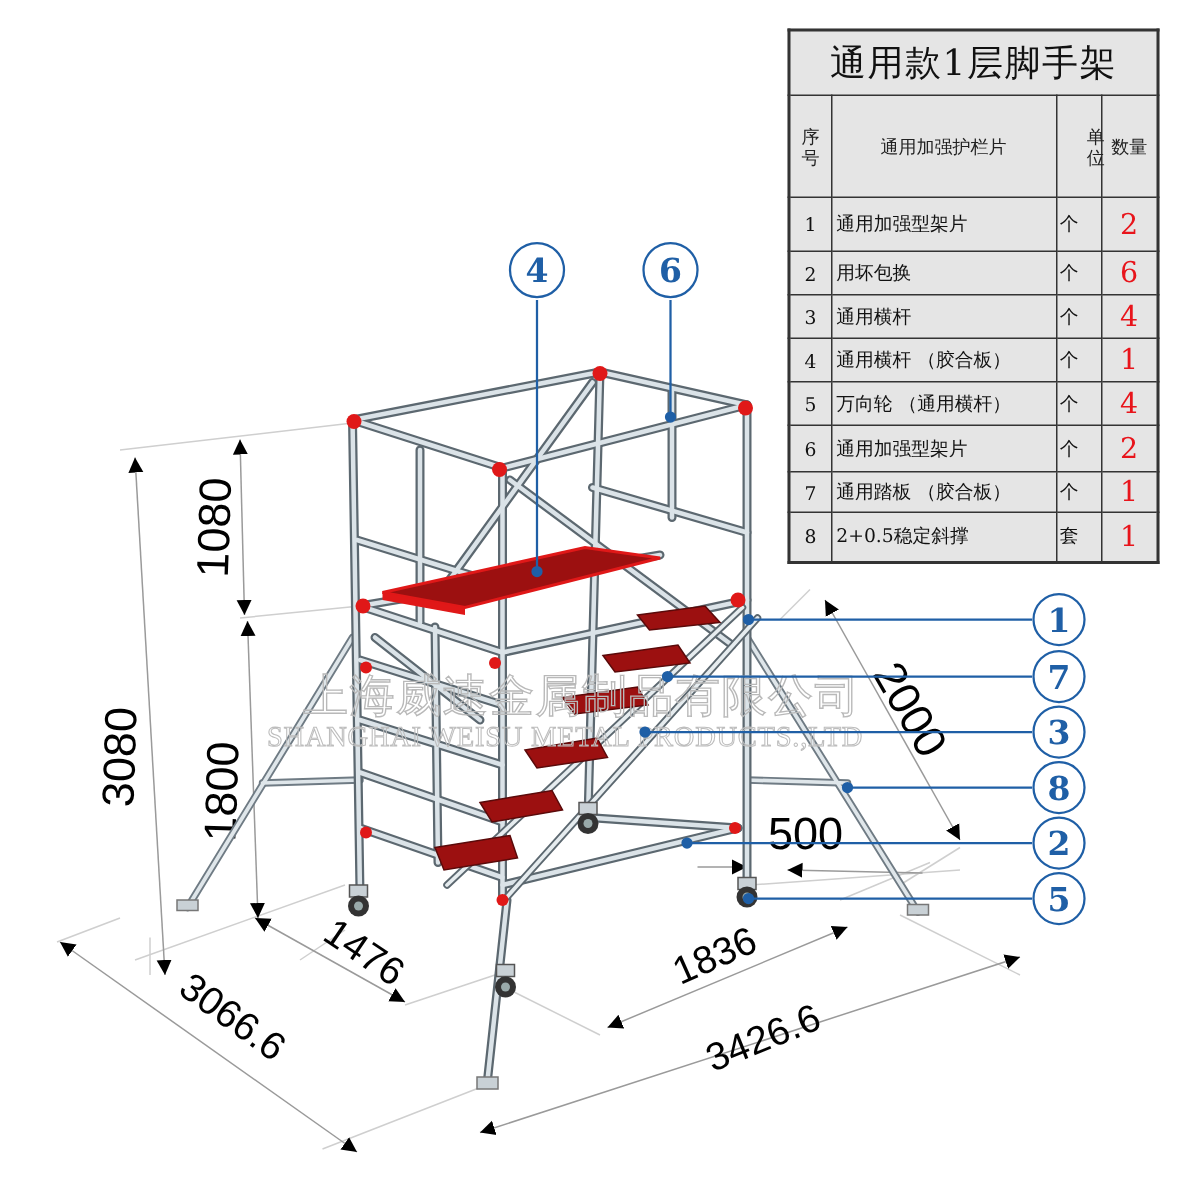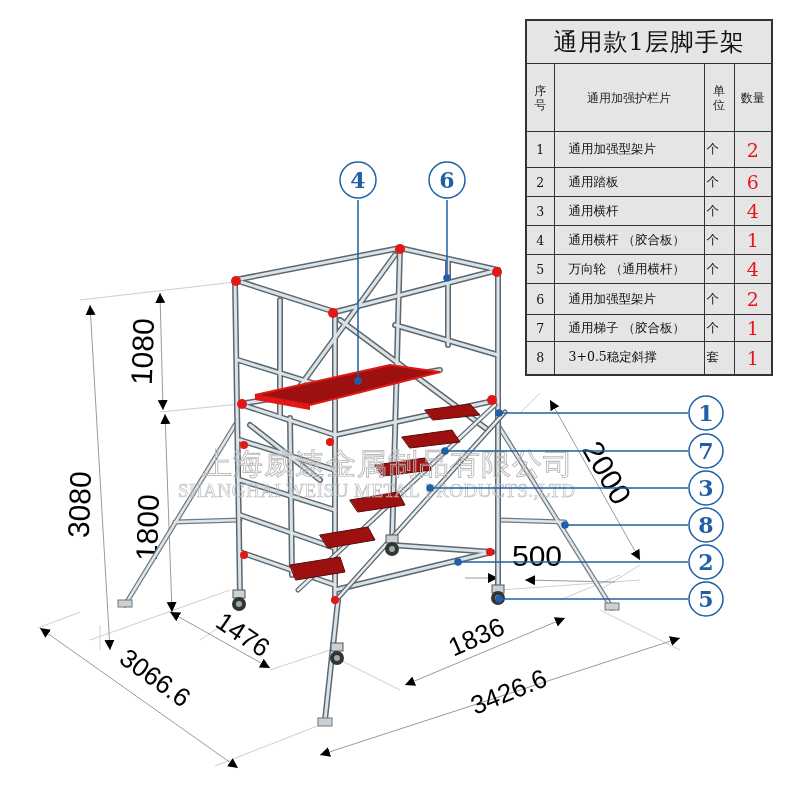--- a/index.html
+++ b/index.html
@@ -15,21 +15,21 @@
     position:absolute; left:525px; top:0px; width:246px; height:322px;
     border-collapse:collapse; background:#e5e5e5; border:2px solid #333;
     table-layout:fixed;
     margin-top:19px;
   }
   #parts-table td, #parts-table th { border:1px solid #333; padding:0; font-weight:normal; }
   #parts-table .title-cell { height:42px; font-size:24px; text-align:center; color:#111; font-family:"DejaVu Serif", serif; letter-spacing:1px; }
   #parts-table .hdr th { height:35px; font-size:12px; color:#222; line-height:14px; text-align:center; }
   #parts-table td { font-size:12.5px; color:#111; }
   #parts-table td.no { text-align:center; }
-  #parts-table td.name { padding-left:14px; white-space:nowrap; overflow:hidden; }
+  #parts-table td.name { padding-left:3px; white-space:nowrap; overflow:hidden; }
   #parts-table td.unit { padding-left:2px; }
   #parts-table td.qty { text-align:center; color:#e8141b; font-size:19px; }
 </style>
 </head>
 <body>
 
 <svg id="diagram" viewBox="0 0 800 800" xmlns="http://www.w3.org/2000/svg">
   <defs>
     <marker id="arr" viewBox="0 0 10 10" refX="10" refY="5" markerWidth="10" markerHeight="14" orient="auto-start-reverse" markerUnits="userSpaceOnUse">
       <path d="M0,0 L10,5 L0,10 z" fill="#000"></path>
@@ -296,32 +296,32 @@
       <col style="width:30px">
       <col style="width:38px">
   </colgroup>
   <tbody>
       <tr>
     <td colspan="4" class="title-cell">通用款1层脚手架</td>
   </tr>
   <tr class="hdr">
     <th style="padding:16px 7px; word-break:break-all;">序号</th>
     <th>通用加强护栏片</th>
-    <th style="padding:0 8px; word-break:break-all;">单位</th>
+    <th style="padding:0 20px; word-break:break-all;">单位</th>
     <th>数量</th>
   </tr>
   <tr style="height:36px">
     <td class="no">1</td>
     <td class="name">通用加强型架片</td>
     <td class="unit">个</td>
     <td class="qty">2</td>
   </tr>
   <tr style="height:29px">
     <td class="no">2</td>
-    <td class="name">通用踏板</td>
+    <td class="name">用坏包换</td>
     <td class="unit">个</td>
     <td class="qty">6</td>
   </tr>
   <tr style="height:29px">
     <td class="no">3</td>
     <td class="name">通用横杆</td>
     <td class="unit">个</td>
     <td class="qty">4</td>
   </tr>
   <tr style="height:29px">
@@ -337,24 +337,24 @@
     <td class="qty">4</td>
   </tr>
   <tr style="height:31px">
     <td class="no">6</td>
     <td class="name">通用加强型架片</td>
     <td class="unit">个</td>
     <td class="qty">2</td>
   </tr>
   <tr style="height:27px">
     <td class="no">7</td>
-    <td class="name">通用梯子 （胶合板）</td>
+    <td class="name">通用踏板 （胶合板）</td>
     <td class="unit">个</td>
     <td class="qty">1</td>
   </tr>
   <tr style="height:33px">
     <td class="no">8</td>
-    <td class="name">3+0.5稳定斜撑</td>
+    <td class="name">2+0.5稳定斜撑</td>
     <td class="unit">套</td>
     <td class="qty">1</td>
   </tr>
 </tbody>
   </table>
 
 </body></html>

